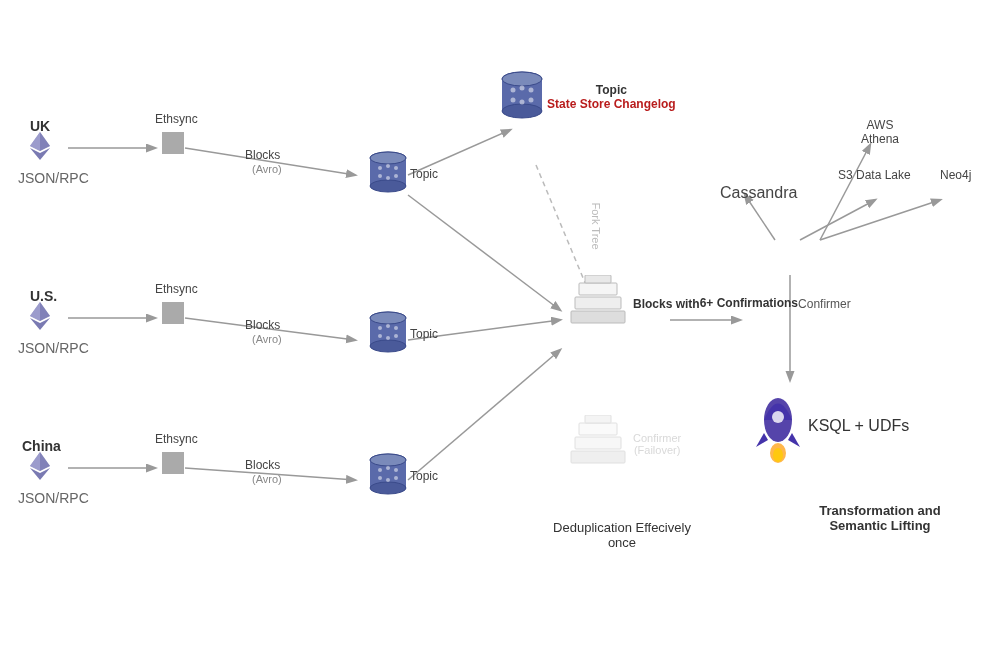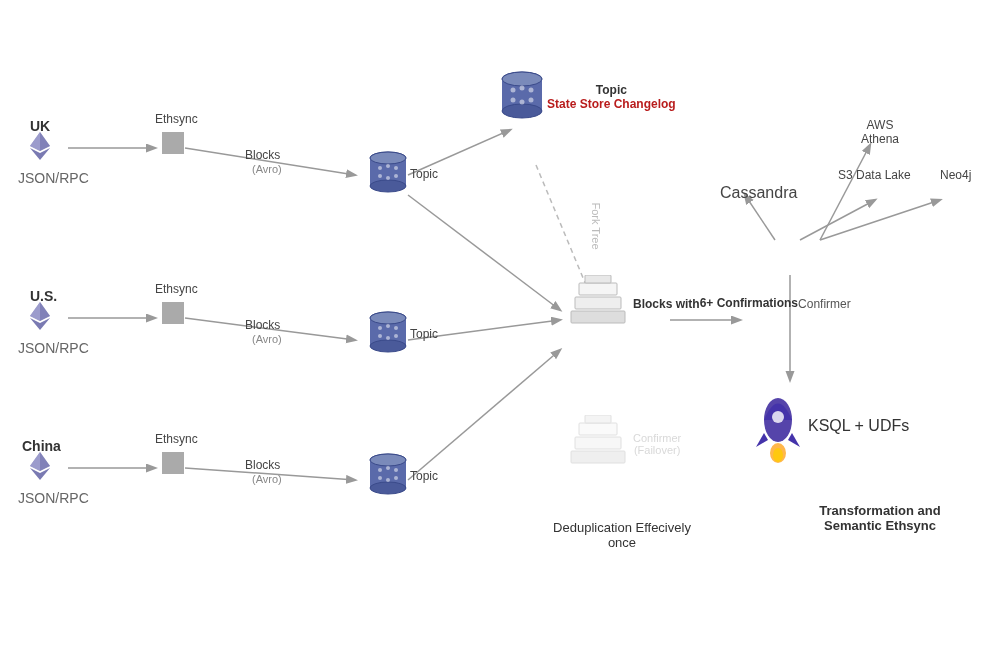--- a/index.html
+++ b/index.html
@@ -310,16 +310,16 @@
       <circle cx="30" cy="32" r="6" fill="white" opacity="0.8"></circle>
 
       <ellipse cx="30" cy="68" rx="8" ry="10" fill="#ff9900" opacity="0.7"></ellipse>
       <ellipse cx="30" cy="70" rx="5" ry="7" fill="#ffcc00" opacity="0.8"></ellipse>
     </svg>
     <div style="font-size:16px; color:#333; text-align:center; margin-top:2px;">KSQL + UDFs</div>
   </div>
 
   <div style="position:absolute; left:790px; top:503px; font-weight:bold; font-size:13px; color:#333; text-align:center; width:180px;">
     <span>Transformation
-and Semantic Ethsync</span>
+and Semantic Lifting</span>
   </div>
 
 </div>
 
 </body></html>

